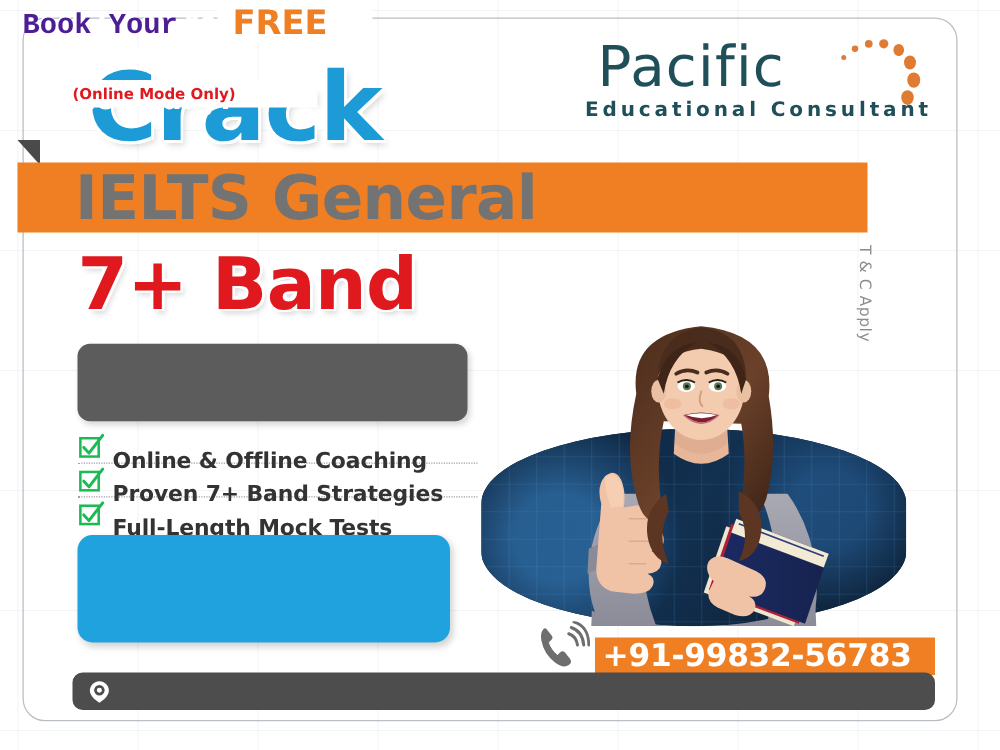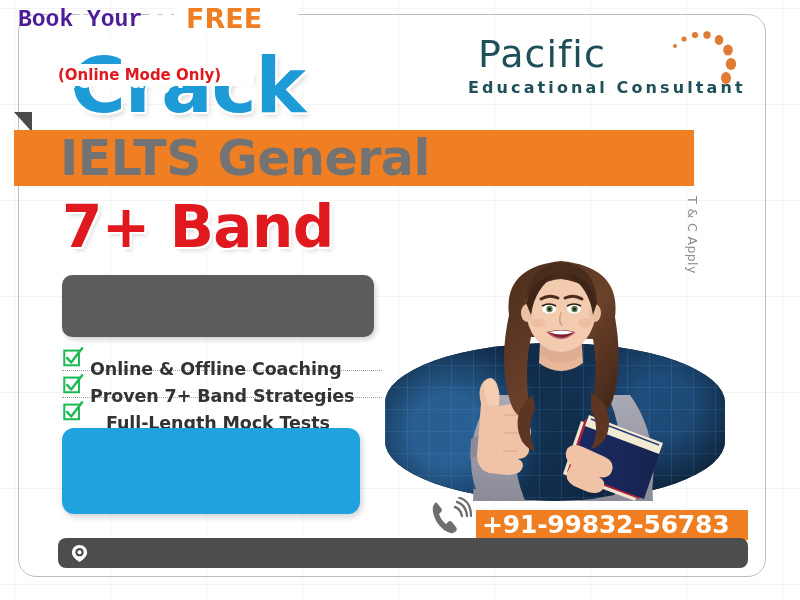--- a/index.html
+++ b/index.html
@@ -51,21 +51,21 @@
     left: 468px;
     top: 28px;
     width: 285px;
     height: 72px;
   }
   .logo-word {
     position: absolute;
     left: 10px;
     top: 0px;
     font-family: "DejaVu Sans", sans-serif;
-    font-size: 38px;
+    font-size: 45px;
     font-weight: 400;
     color: #1f4f58;
     letter-spacing: 1px;
     line-height: 52px;
     white-space: nowrap;
   }
   .logo-sub {
     position: absolute;
     left: 0px;
     top: 50px;
@@ -175,21 +175,21 @@
     top: 344px;
     width: 320px;
   }
   .feature-row {
     position: relative;
     height: 26px;
     display: flex;
     align-items: center;
     border-bottom: 1px dotted #9aa0a6;
   }
-  .feature-row:last-child { border-bottom: none; gap: 16px; }
+  .feature-row:last-child { border-bottom: none; }
   .chk { width: 22px; height: 22px; flex: 0 0 22px; margin-right: 6px; }
   .feature-label {
     font-family: "DejaVu Sans", sans-serif;
     font-size: 17.5px;
     font-weight: 700;
     color: #333333;
     letter-spacing: -0.1px;
     white-space: nowrap;
     margin-top: 24px;
   }
@@ -235,21 +235,21 @@
   .cta-note-bg {
     position: absolute;
     left: 50px; top: 64px;
     width: 204px; height: 22px;
     background: #ffffff;
   }
   .cta-note {
     position: absolute;
     left: 58px; top: 64px;
     font-family: "DejaVu Sans", sans-serif;
-    font-size: 15px; font-weight: 700;
+    font-size: 12px; font-weight: 700;
     color: #e0191f; line-height: 22px; white-space: nowrap;
   }
 
   
   .photo {
     position: absolute;
     left: 385px;
     top: 243px;
     width: 340px;
     height: 258px;

